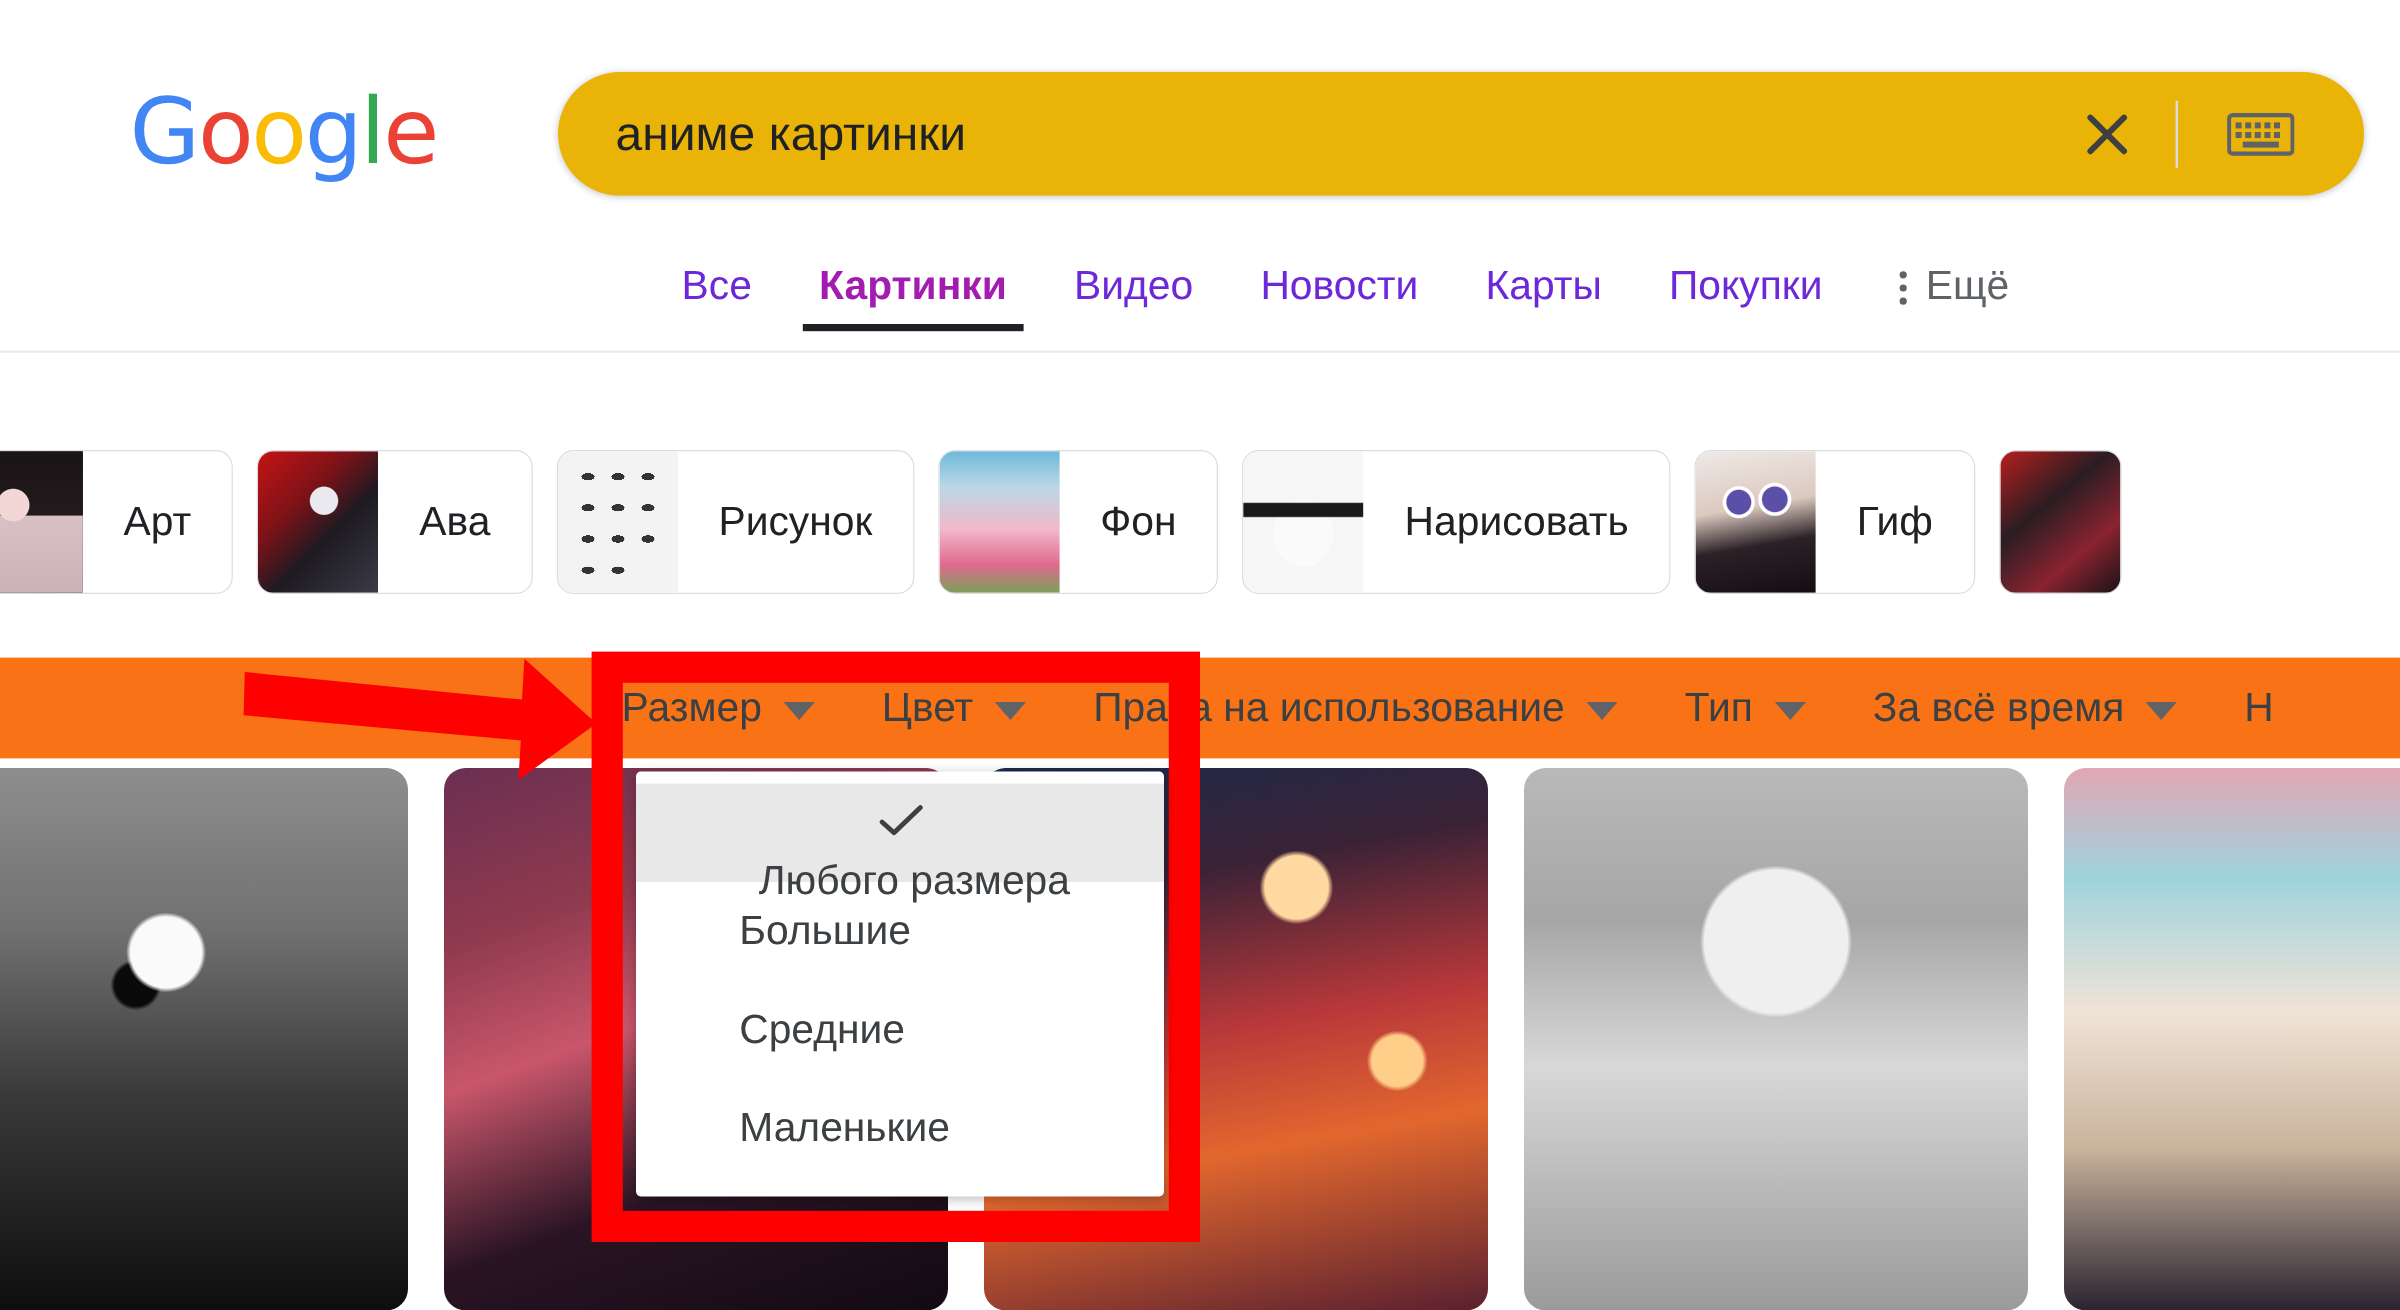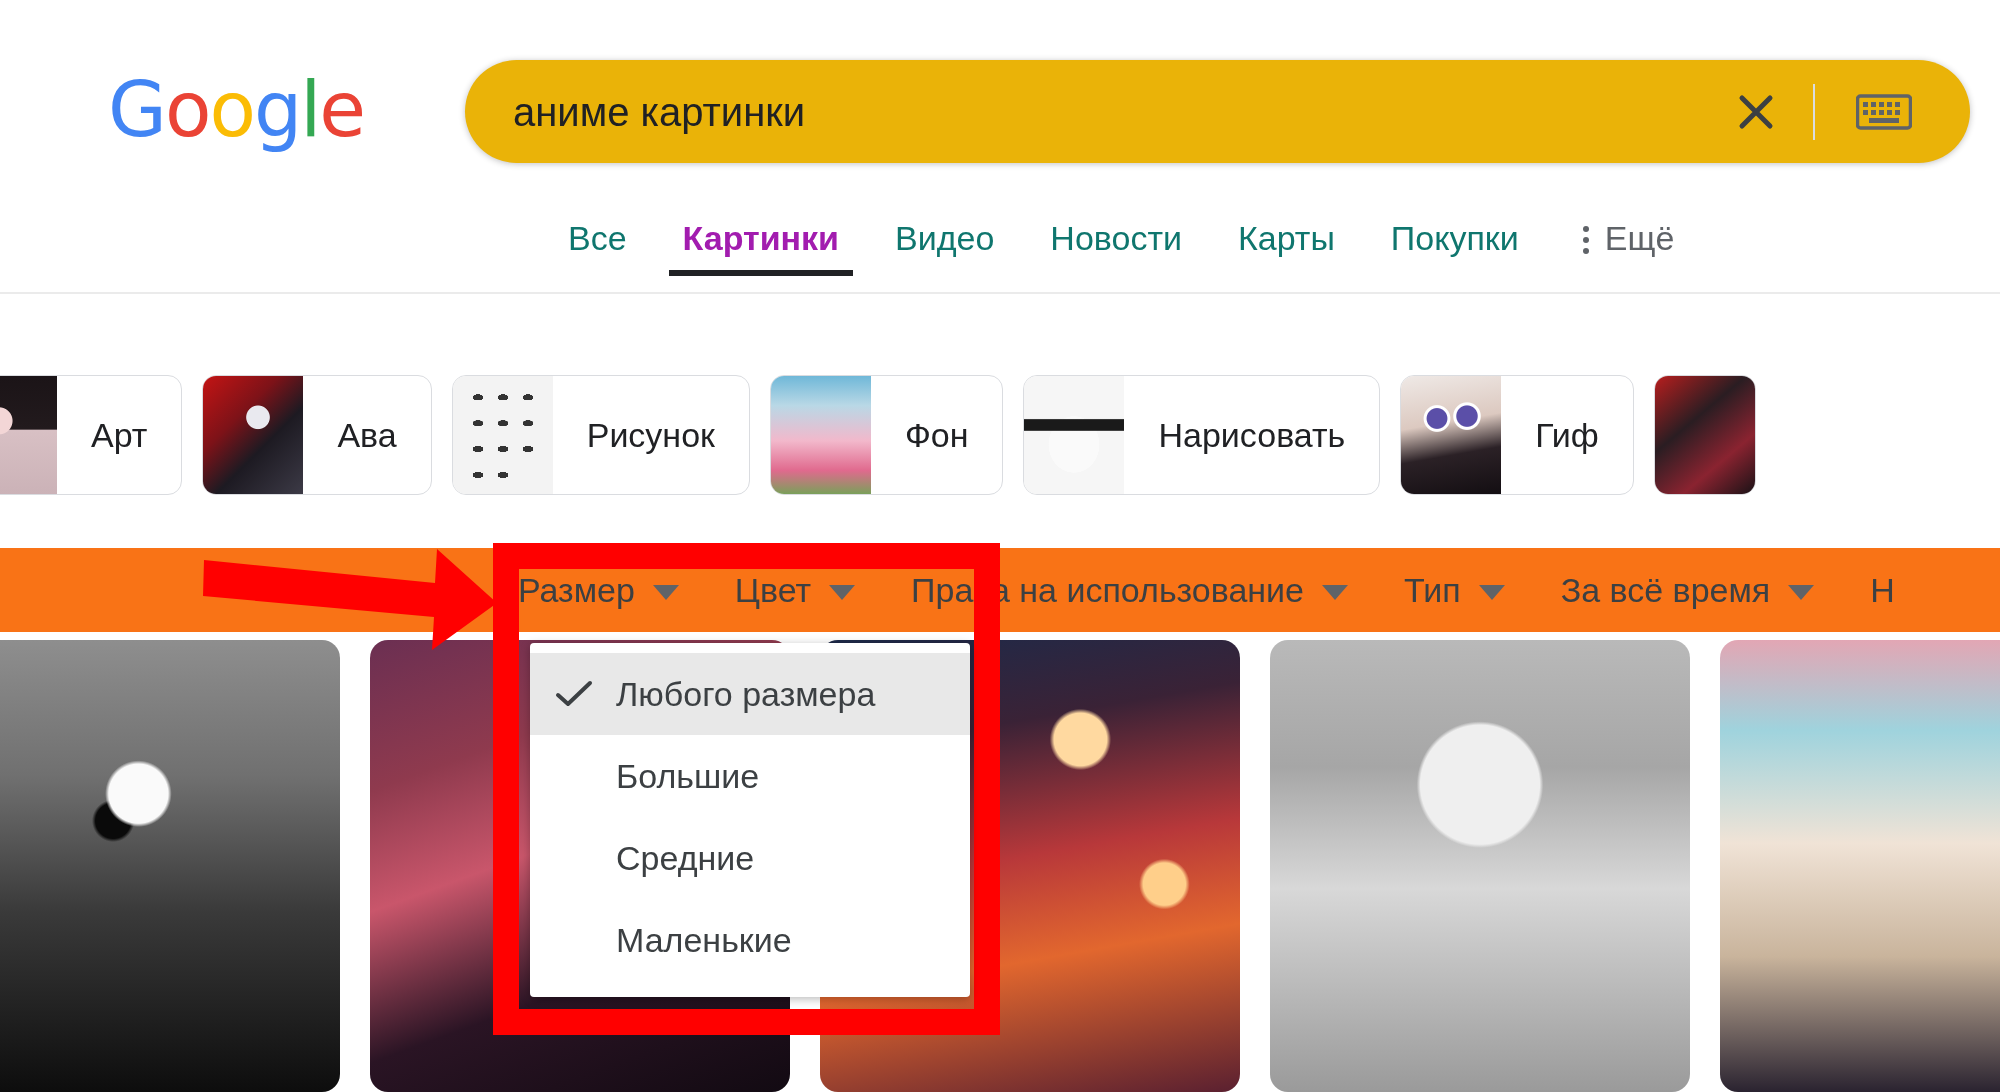--- a/index.html
+++ b/index.html
@@ -104,21 +104,21 @@
     height: 96px;
     display: flex;
     align-items: flex-start;
     gap: 0;
   }
   .tab {
     position: relative;
     padding: 22px 28px 0 28px;
     font-size: 34px;
     line-height: 40px;
-    color: #0f766e;
+    color: #6d28d9;
     white-space: nowrap;
     cursor: pointer;
     height: 74px;
     box-sizing: border-box;
   }
   .tab.active {
     color: #a21caf;
     font-weight: 700;
   }
   .tab.active::after {
@@ -157,21 +157,21 @@
   
   .chips-row {
     position: absolute;
     left: 0;
     top: 350px;
     width: 2000px;
     height: 170px;
     display: flex;
     align-items: center;
     gap: 20px;
-    padding-left: 4px;
+    padding-left: 16px;
     box-sizing: border-box;
   }
   .chip {
     display: flex;
     align-items: stretch;
     height: 118px;
     border: 1px solid #dadce0;
     border-radius: 14px;
     background: #fff;
     overflow: hidden;
@@ -358,21 +358,21 @@
     display: flex;
     align-items: center;
     height: 82px;
     padding-left: 24px;
     font-size: 34px;
     color: #3c4043;
     white-space: nowrap;
     cursor: pointer;
     box-sizing: border-box;
   }
-  .dd-item.selected { background: #e8e8e8; }
+  .dd-item.selected { background: #e8e8e8; flex-direction: column; }
   .dd-check {
     width: 62px;
     flex: 0 0 62px;
     display: flex;
     align-items: center;
     color: #3c4043;
   }
   .dd-check svg { display:block; }
 </style>
 </head>

